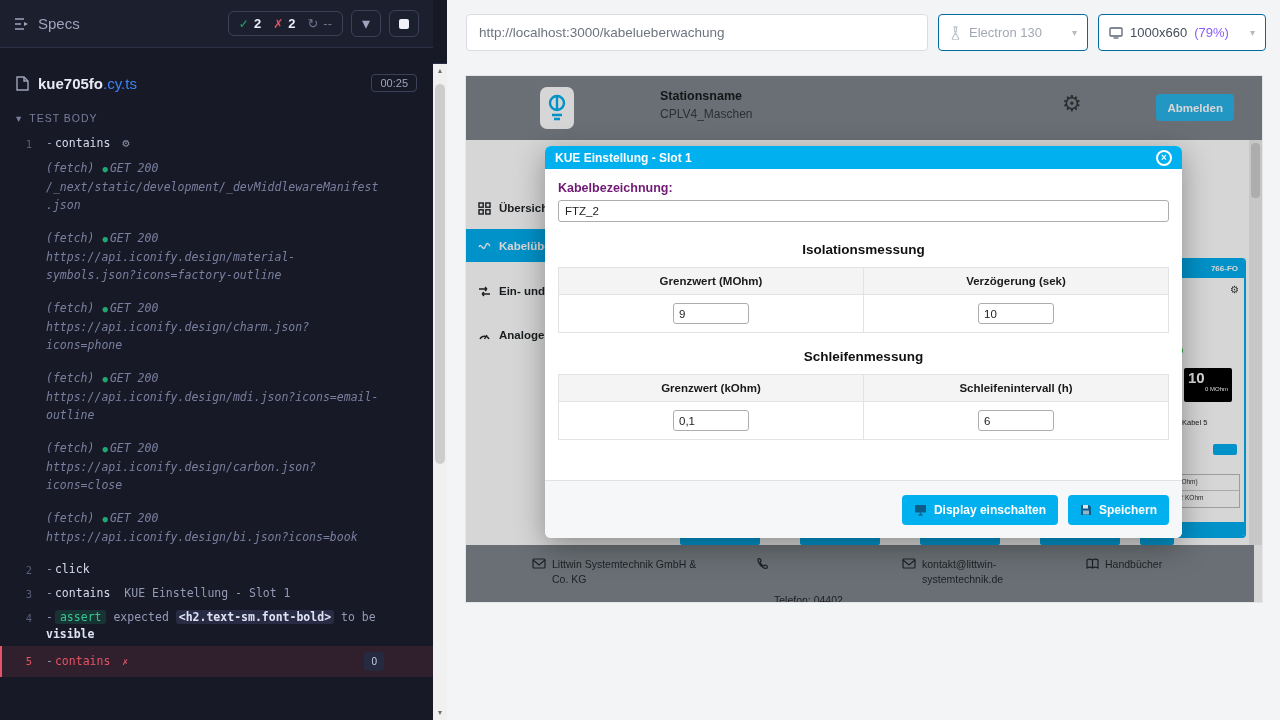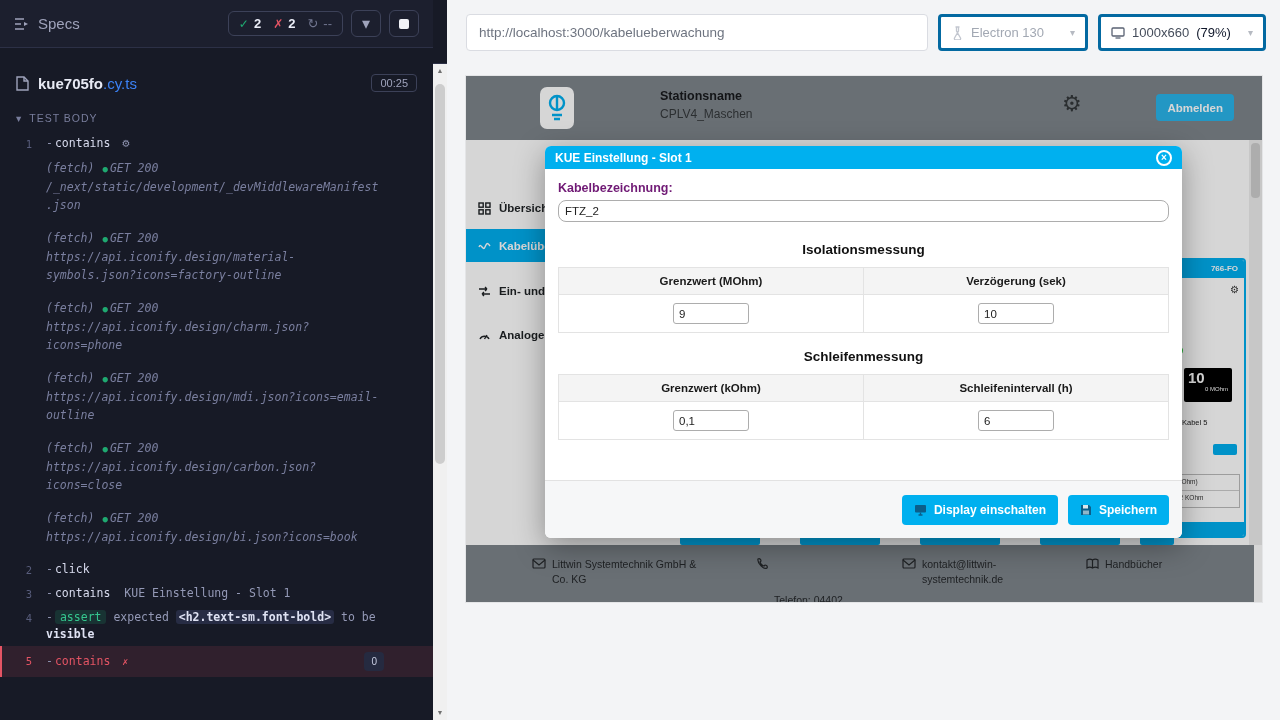--- a/index.html
+++ b/index.html
@@ -56,24 +56,24 @@
   .rep-scroll .spacer { height:64px; background:#1c1f2e; border-bottom:1px solid #2c3046; background:#171a26; }
   .rep-scroll .track { flex:1; background:#f0f0f0; position:relative; display:flex; flex-direction:column; justify-content:space-between; }
   .scroll-arrow { height:14px; font-size:7px; color:#707070; text-align:center; line-height:14px; background:#f0f0f0; cursor:pointer; }
   .rep-thumb { position:absolute; left:2px; right:2px; top:20px; height:380px; background:#cdcdcd; border-radius:6px; }
 
   
   .preview { flex:1; position:relative; background:#f3f4f6; }
   .preview-top { display:flex; gap:10px; padding:14px 14px 0 19px; height:51px; }
   .url-bar { flex:1; background:#fff; border:1px solid #dadce2; border-radius:4px; display:flex; align-items:center; padding:0 12px; height:37px; }
   .url-bar input { border:none; outline:none; width:100%; font-size:13.5px; color:#6e7480; background:transparent; font-family:"Liberation Sans", sans-serif; }
-  .select-ctl { background:#fff; border:3px solid #0369a1; border-radius:4px; display:flex; align-items:center; gap:7px; padding:0 10px; font-size:13px; height:37px; cursor:pointer; }
+  .select-ctl { background:#fff; border:1px solid #0369a1; border-radius:4px; display:flex; align-items:center; gap:7px; padding:0 10px; font-size:13px; height:37px; cursor:pointer; }
   .browser-sel { width:150px; color:#a2a8b3; }
   .viewport-sel { width:168px; color:#454d5b; }
-  .dim { color:#0f172a; }
+  .dim { color:#8b5cf6; }
   .chev { color:#b6bac2; font-size:10px; margin-left:auto; }
 
   
   .aut { position:absolute; left:19px; top:76px; width:796px; height:526px; background:#fff; overflow:hidden; box-shadow:0 0 0 1px rgba(0,0,0,0.06); }
   .aut-header { position:absolute; top:0; left:0; right:0; height:64px; background:#7e858b; z-index:1; }
   .logo-box { position:absolute; left:74px; top:11px; width:34px; height:42px; background:#fff; border-radius:7px; display:flex; align-items:center; justify-content:center; }
   .station { position:absolute; left:194px; top:13px; }
   .station .lab { font-size:12.5px; font-weight:bold; color:#17191c; }
   .station .val { font-size:12px; color:#34383b; margin-top:4px; }
   .hdr-gear { position:absolute; left:596px; top:15px; font-size:22px; color:#33373a; cursor:pointer; }
@@ -116,21 +116,21 @@
 
   .aut-overlay { position:absolute; inset:0; background:rgba(0,0,0,0.16); z-index:20; }
 
   
   .modal { position:absolute; left:79px; top:70px; width:637px; height:392px; background:#fff; border-radius:6px; box-shadow:0 8px 30px rgba(0,0,0,0.35); z-index:30; display:flex; flex-direction:column; }
   .m-titlebar { height:23px; background:#00b0ef; border-radius:6px 6px 0 0; display:flex; align-items:center; padding:0 10px; color:#fff; }
   .m-title { font-size:12px; font-weight:bold; }
   .m-close { margin-left:auto; width:16px; height:16px; border:2px solid #fff; border-radius:50%; font-size:10px; line-height:12px; text-align:center; cursor:pointer; font-weight:bold; }
   .m-body { flex:1; padding:12px 13px 0; }
   .m-label { font-size:12.5px; font-weight:bold; color:#701a75; margin-bottom:5px; }
-  .m-input-wide { width:100%; height:22px; border:1px solid #adadad; border-radius:8px; font-size:11.5px; padding:0 6px; font-family:"Liberation Sans", sans-serif; color:#222; }
+  .m-input-wide { width:100%; height:22px; border:1px solid #adadad; border-radius:3px; font-size:11.5px; padding:0 6px; font-family:"Liberation Sans", sans-serif; color:#222; }
   .m-heading { text-align:center; font-size:13.5px; font-weight:bold; color:#111; margin-top:20px; margin-bottom:10px; }
   .m-table { width:100%; border-collapse:collapse; }
   .m-table th { background:#f4f4f4; border:1px solid #e3e3e3; font-size:11.5px; font-weight:bold; color:#1a1a1a; padding:7px 4px; text-align:center; }
   .m-table td { border:1px solid #e3e3e3; padding:8px 4px; text-align:center; }
   .m-cell-input { width:76px; height:21px; border:1px solid #adadad; border-radius:3px; font-size:11.5px; padding:0 5px; font-family:"Liberation Sans", sans-serif; color:#222; }
   .m-footer { height:58px; background:#f6f7f8; border-top:1px solid #e2e2e2; border-radius:0 0 6px 6px; display:flex; align-items:center; justify-content:flex-end; gap:10px; padding:0 13px; }
   .m-btn { background:#00b0ef; color:#fff; font-weight:bold; font-size:12px; border:none; border-radius:4px; height:30px; padding:0 12px; display:flex; align-items:center; gap:7px; cursor:pointer; font-family:"Liberation Sans", sans-serif; }
 </style>
 </head>
 <body>

